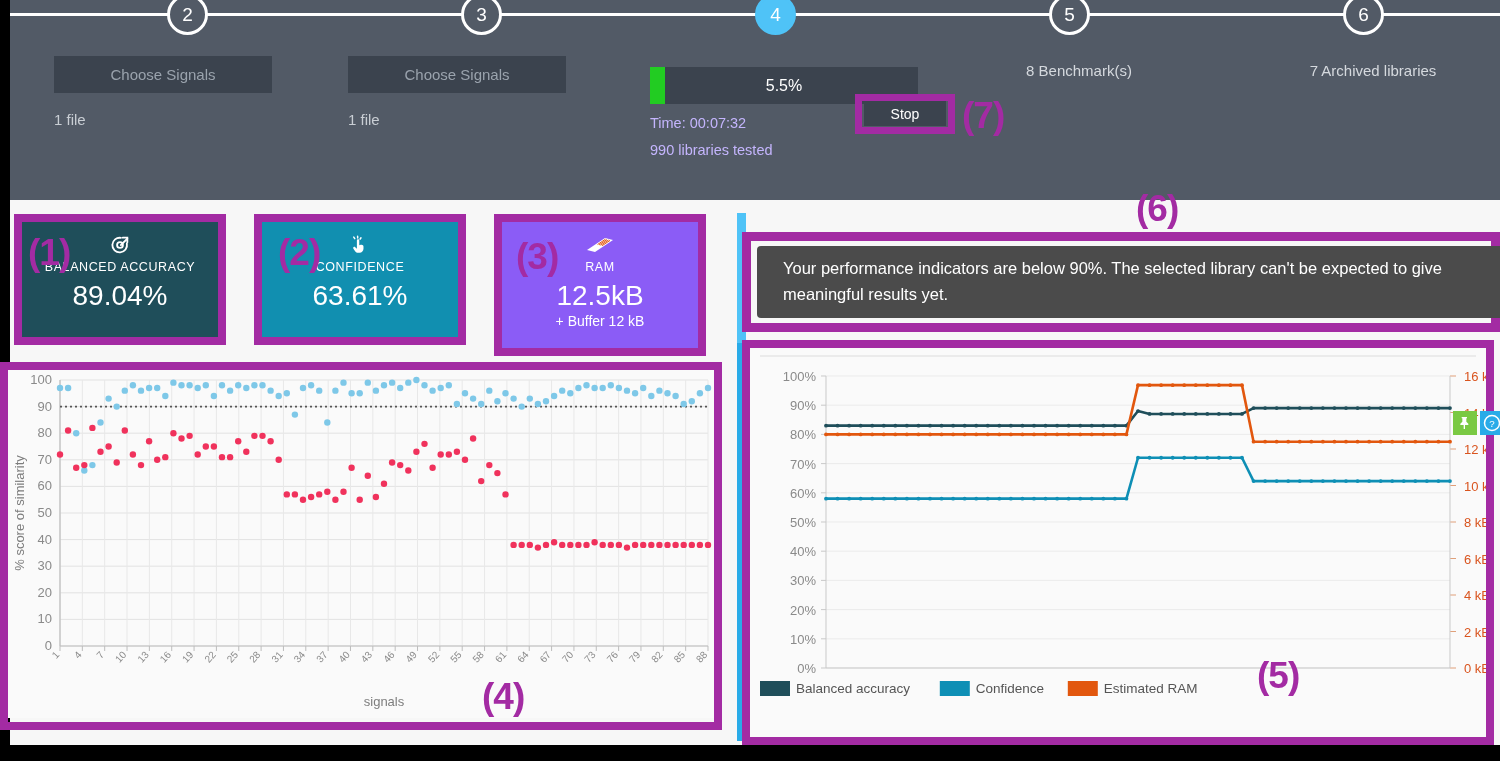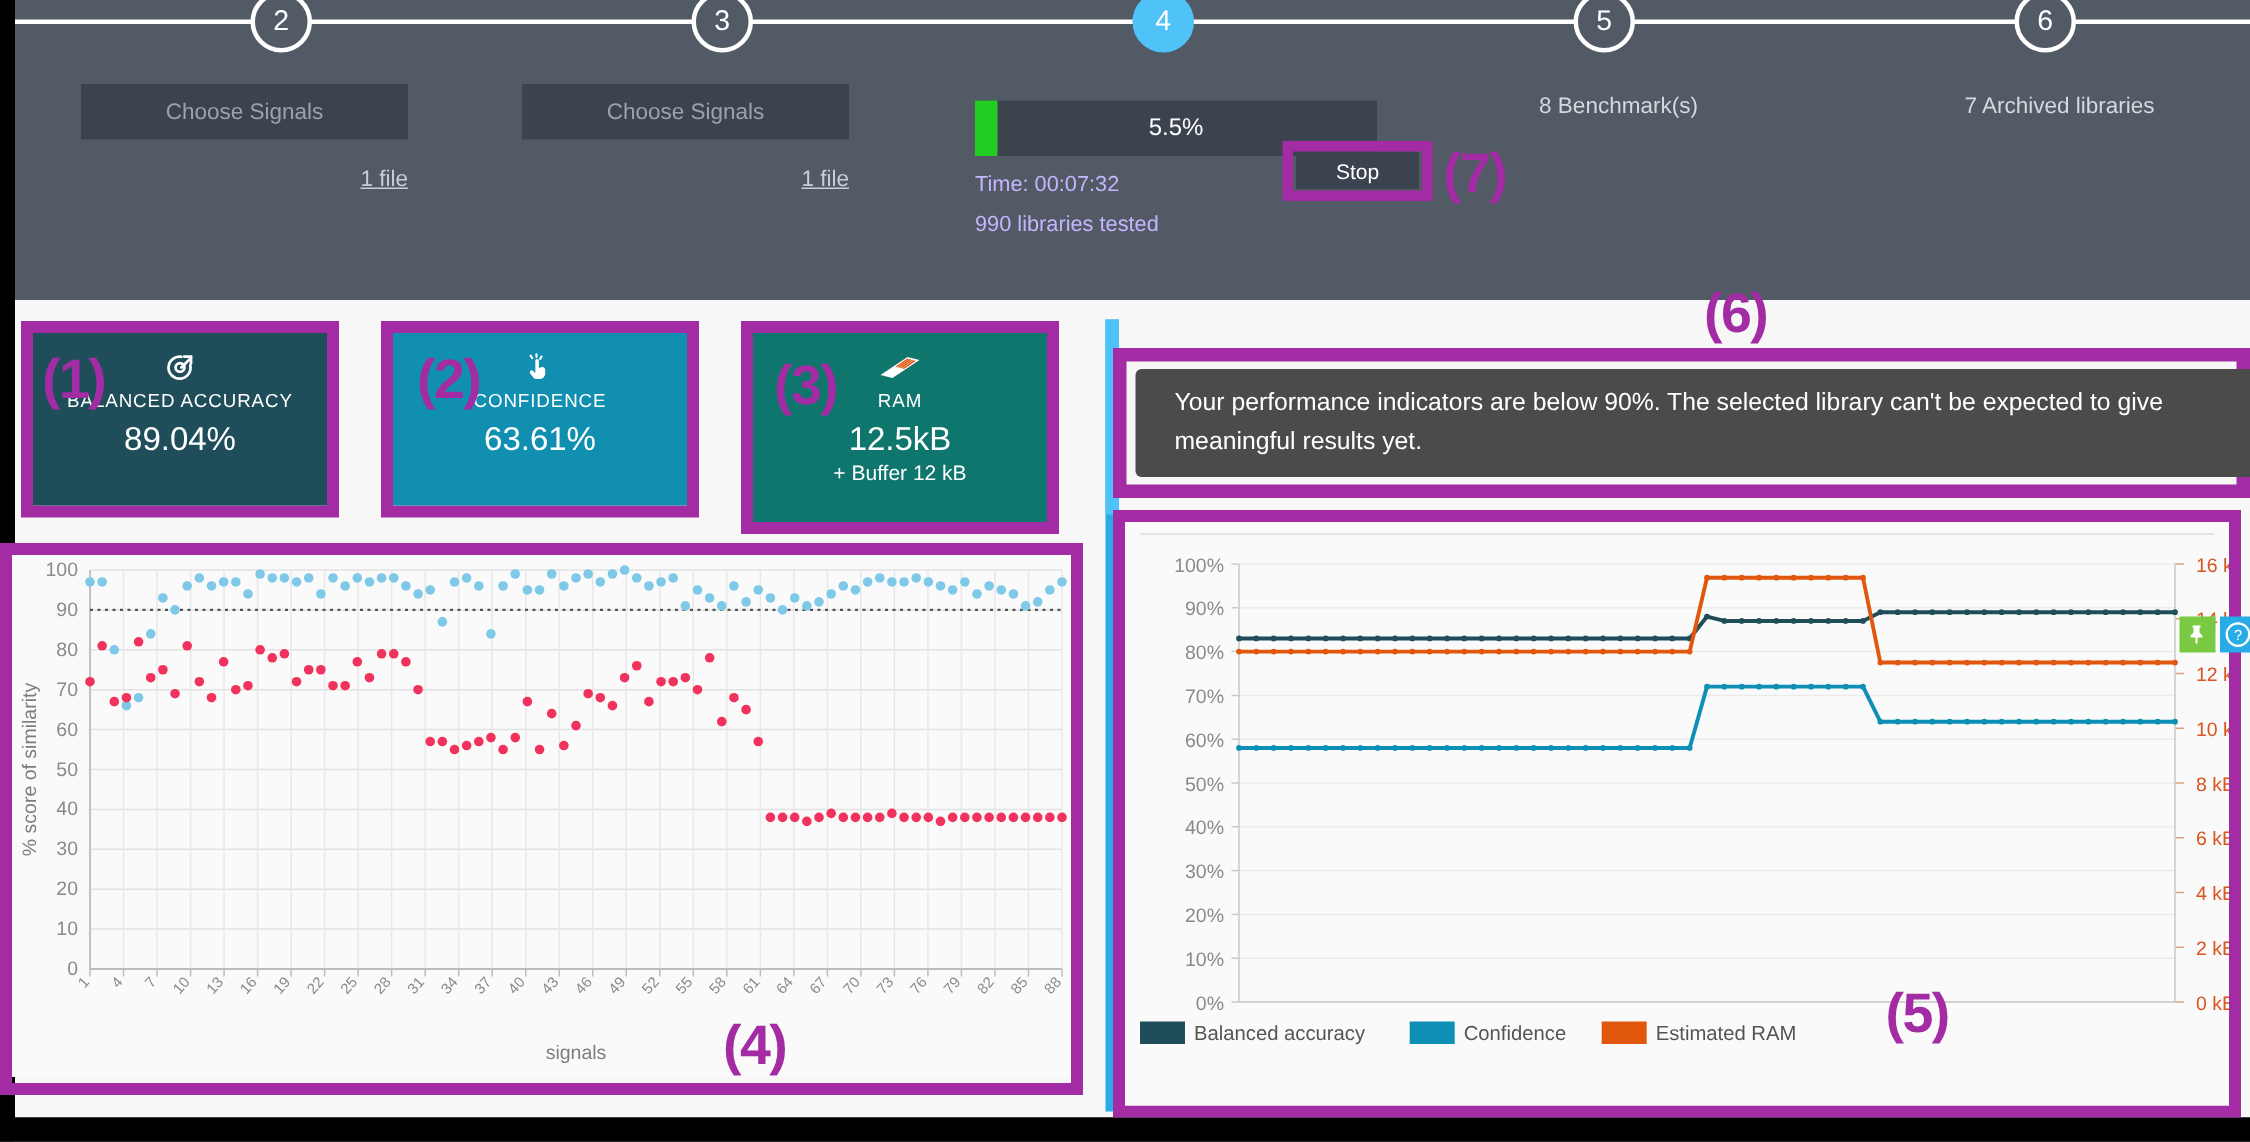--- a/index.html
+++ b/index.html
@@ -23,21 +23,21 @@
   .step-circle.active { background:#4fc3f7; border-color:#4fc3f7; color:#fff; }
 
   .col { position:absolute; top:56px; }
 
   .choose-btn {
     width:218px; height:37px; background:#3b434e; color:#9aa3ad;
     border:none; font-size:15px; font-family:inherit;
     display:flex; align-items:center; justify-content:center; cursor:pointer;
   }
   .col-sub {
-    margin-top:18px; text-align:right; color:#c9ced4; font-size:15px;text-decoration:underline;
+    margin-top:18px; text-align:left; color:#c9ced4; font-size:15px;
   }
 
   
   #prog-wrap { position:absolute; left:640px; top:56px;margin-top:11px; }
   #prog-bar {
     width:268px; height:37px; background:#3b434e; position:relative;
     display:flex; align-items:center; justify-content:center;
   }
   #prog-fill { position:absolute; left:0; top:0; bottom:0; width:15px; background:#22cc22; }
   #prog-pct { color:#fff; font-size:16px; position:relative; z-index:2; }
@@ -68,21 +68,21 @@
 
   
   .card {
     position:absolute; top:222px; width:196px; height:115px; color:#fff;
     display:flex; flex-direction:column; align-items:center; justify-content:flex-start;
     padding-top:10px; z-index:10;
   }
   .card-hl { position:absolute; border:8px solid #a32ba3; z-index:9; pointer-events:none; }
   .card-icon { height:26px; display:flex; align-items:center; justify-content:center; }
   .card-label { font-size:12.5px; letter-spacing:.6px; margin-top:2px; }
-  .card-value { font-size:22px; margin-top:6px; }
+  .card-value { font-size:28px; margin-top:6px; }
   .card-sub { font-size:14px; margin-top:1px; }
 
   
   #warn {
     position:absolute; left:757px; top:246px; width:766px; height:72px;
     background:#4b4b4b; color:#fff; border-radius:4px;
     display:flex; align-items:center; justify-content:center; text-align:left;
     font-size:16.5px; line-height:1.55; padding:0 26px; z-index:10;
   }
   #warn-hl { position:absolute; left:742px; top:232px; width:758px; height:100px; border:9px solid #a32ba3; z-index:9; pointer-events:none; }
@@ -209,21 +209,21 @@
       </g>
       <path d="M8.6 7.2c0-.8.6-1.4 1.3-1.4s1.3.6 1.3 1.4v5.1l1.6-.5c1.6-.5 3 .4 3 1.9v2.4c0 2.4-1.9 4.3-4.2 4.3H9.8c-1.2 0-2.2-.5-2.9-1.4l-2.1-2.9c-.4-.6-.3-1.4.3-1.8.5-.4 1.2-.3 1.7.1l1.8 1.6z"></path>
     </svg>
   </span>
   <span class="card-label">CONFIDENCE</span>
   <span class="card-value">63.61%</span>
 </div>
 
 <div class="card-hl" style="left:494px; top:214px; width:212px; height:142px; border-color:#a32ba3"></div>
 <div style="position:absolute; left:494px; top:214px; width:212px; height:142px; border:2px solid #e2570e; z-index:8"></div>
-<div class="card" id="card2" style="left:502px; background:#0f766e; height:126px;">
+<div class="card" id="card2" style="left:502px; background:#8b5cf6; height:126px;">
   <span class="card-icon">
     <svg width="30" height="18" viewBox="0 0 30 18" aria-hidden="true">
       <path d="M2 14 L20 2 L28 4 L10 16 Z" fill="#fff"></path>
       <g stroke="#e2570e" stroke-width="1">
         <path d="M20.5 3.2 L12.6 8.5"></path>
           <path d="M22 3.6 L14.1 8.9"></path>
         <path d="M23.5 4 L15.6 9.3"></path>
           <path d="M25 4.4 L17.1 9.7"></path>
       </g>
     </svg>

